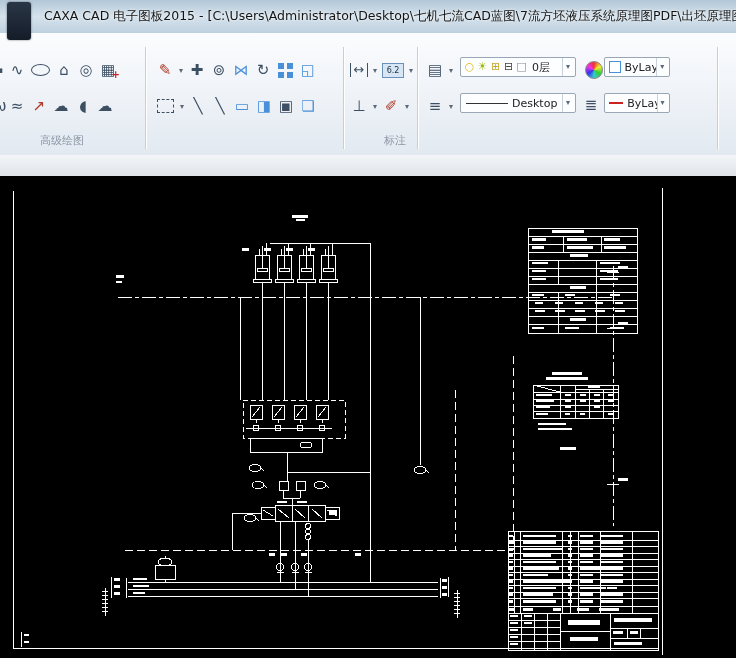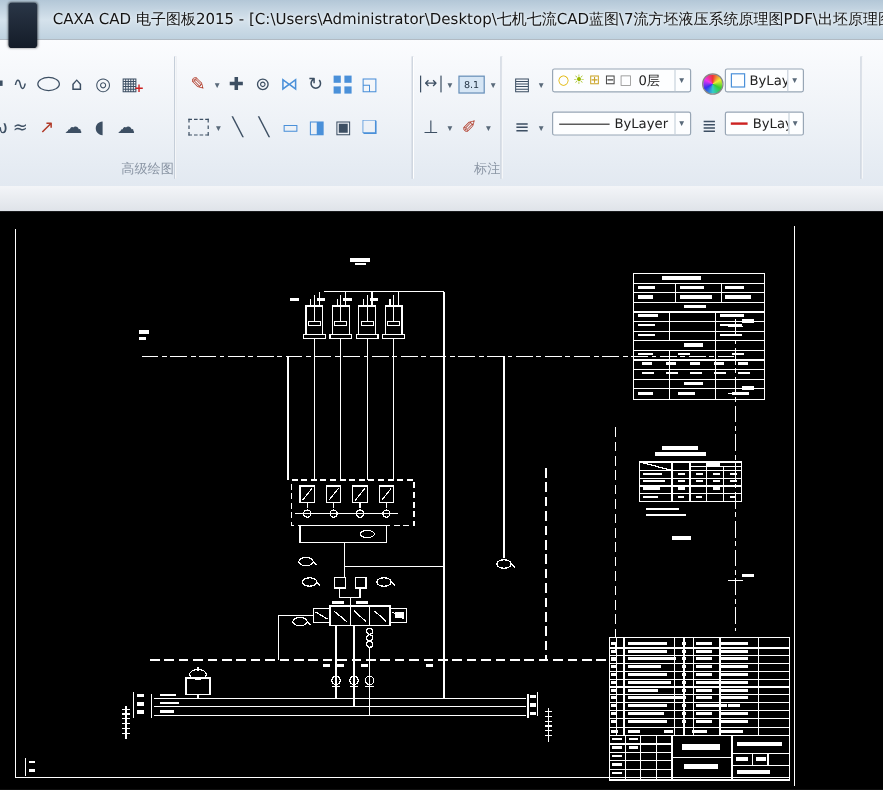--- a/index.html
+++ b/index.html
@@ -17,21 +17,21 @@
   .wtitle{position:absolute;left:44px;top:8px;font-size:12.5px;color:#141414;
     white-space:nowrap;text-shadow:0 0 3px rgba(255,255,255,.9);}
 
   
   .ribbon{position:absolute;left:0;top:33px;width:736px;height:122px;
     background:linear-gradient(180deg,#fbfcfe 0%,#eef2f7 55%,#e2e9f1 100%);
     border-bottom:1px solid #c2cbd6;}
   .pdiv{position:absolute;top:14px;bottom:6px;width:1px;background:#c5ced9;
     border-right:1px solid #ffffff;}
   .panel{position:absolute;top:0;height:122px;}
-  .plabel{position:absolute;left:0;right:0;bottom:7px;text-align:right;
+  .plabel{position:absolute;left:0;right:0;bottom:7px;text-align:left;
     font-size:11px;color:#8b96a5;margin-left:40px;}
   .irow{position:absolute;left:4px;display:flex;align-items:center;}
   .r1{top:24px;height:26px;}
   .r2{top:60px;height:26px;}
   .ic{display:inline-block;width:22px;height:24px;line-height:24px;text-align:center;
     font-size:15px;color:#3d4f63;cursor:default;}
   .ic.sm{width:13px;font-size:11px;}
   .dd{display:inline-block;width:10px;font-size:8px;color:#5a6a7a;text-align:center;}
   .blue{color:#4a90d9;} .red{color:#b03a28;}
 
@@ -132,21 +132,21 @@
         <span class="ic">▣</span>
         <span class="ic blue">❏</span>
       </div>
     </div>
     <div class="pdiv" style="left:343px;"></div>
 
     <div class="panel" style="left:344px;width:73px;">
       <div class="irow r1" style="left:4px;">
         <span class="ic i-dim">↔</span>
         <span class="dd">▾</span>
-        <span class="i-tol">8.1</span>
+        <span class="i-tol">6.2</span>
         <span class="dd">▾</span>
       </div>
       <div class="irow r2" style="left:4px;">
         <span class="ic">⊥</span>
         <span class="dd">▾</span>
         <span class="ic red">✐</span>
         <span class="dd">▾</span>
       </div>
       <div class="plabel">标注</div>
     </div>
@@ -166,21 +166,21 @@
         <span class="ic sm" style="color:#e0b400;">○</span>
         <span class="ic sm" style="color:#9ab800;">☀</span>
         <span class="ic sm" style="color:#caa428;">⊞</span>
         <span class="ic sm" style="color:#444;">⊟</span>
         <span class="ic sm" style="color:#888;">□</span>
         <span class="cval">0层</span>
         <span class="dd">▾</span>
       </div>
       <div class="combo" style="left:42px;top:60px;width:116px;">
         <span class="ltline"></span>
-        <span class="cval">ByLayer</span>
+        <span class="cval">Desktop</span>
         <span class="dd">▾</span>
       </div>
 
       <span class="i-wheel" style="position:absolute;left:164px;top:28px;"></span>
       <span class="ic" style="position:absolute;left:162px;top:60px;">≣</span>
 
       <div class="combo" style="left:186px;top:24px;width:66px;">
         <span class="sw-blue"></span>
         <span class="cval">ByLay</span>
         <span class="dd">▾</span>

